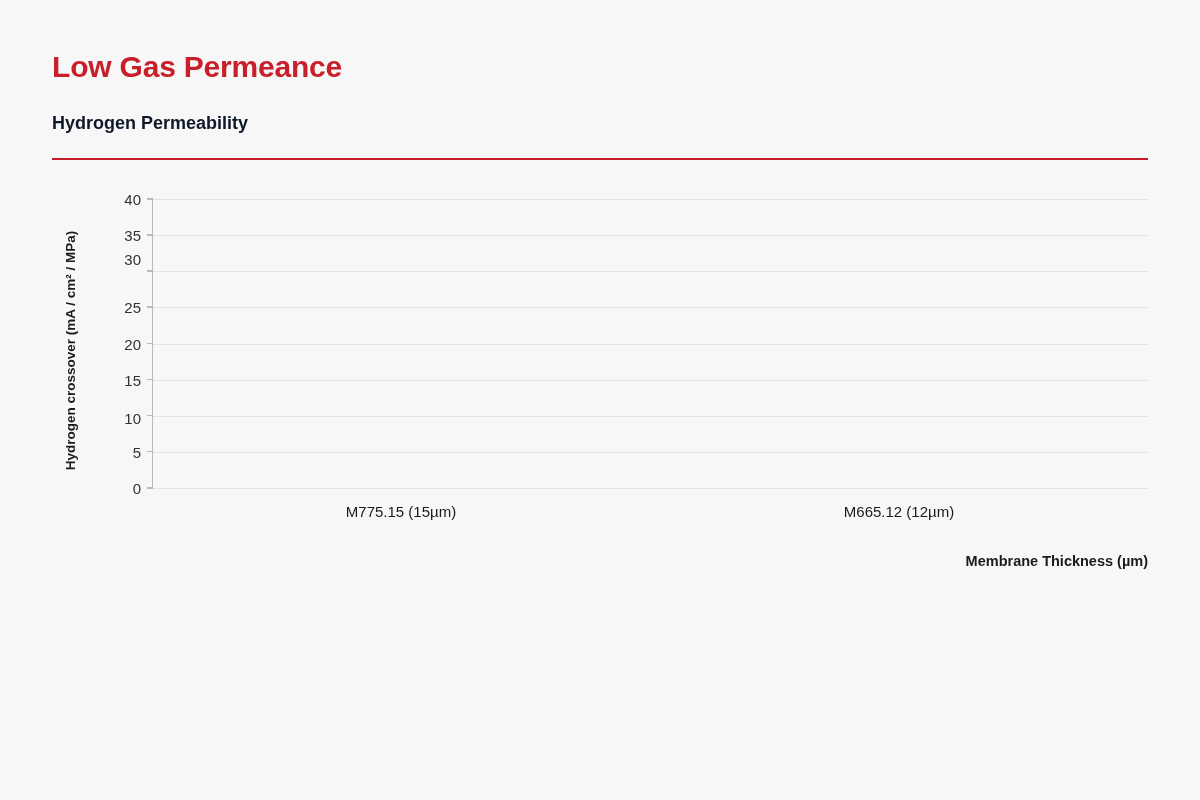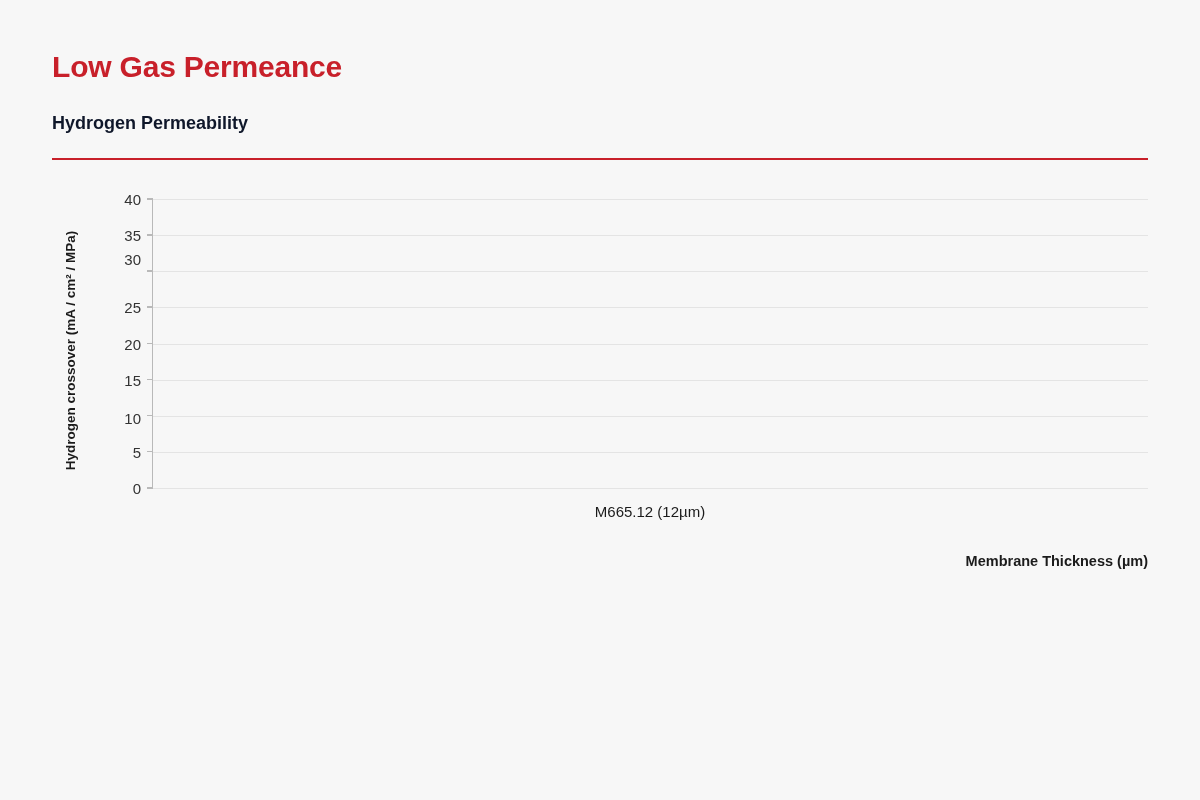--- a/index.html
+++ b/index.html
@@ -182,20 +182,21 @@
         <div class="ytick" style="top: 60px;">30</div>
         <div class="gridline" style="top: 36.125px;"></div>
         <div class="tickmark" style="top: 36.125px;"></div>
         <div class="ytick" style="top: 36.125px;">35</div>
         <div class="gridline" style="top: 0px;"></div>
         <div class="tickmark" style="top: 0px;"></div>
         <div class="ytick" style="top: 0px;">40</div>
       </div>
 
     <div class="xcats" id="xcats">
+        <div class="xcat">M775.15 (15µm)</div>
         <div class="xcat">M665.12 (12µm)</div>
       </div>
 
     <div class="xlabel">Membrane Thickness (µm)</div>
   </div>
 
 
 </div>
 
 </body></html>

